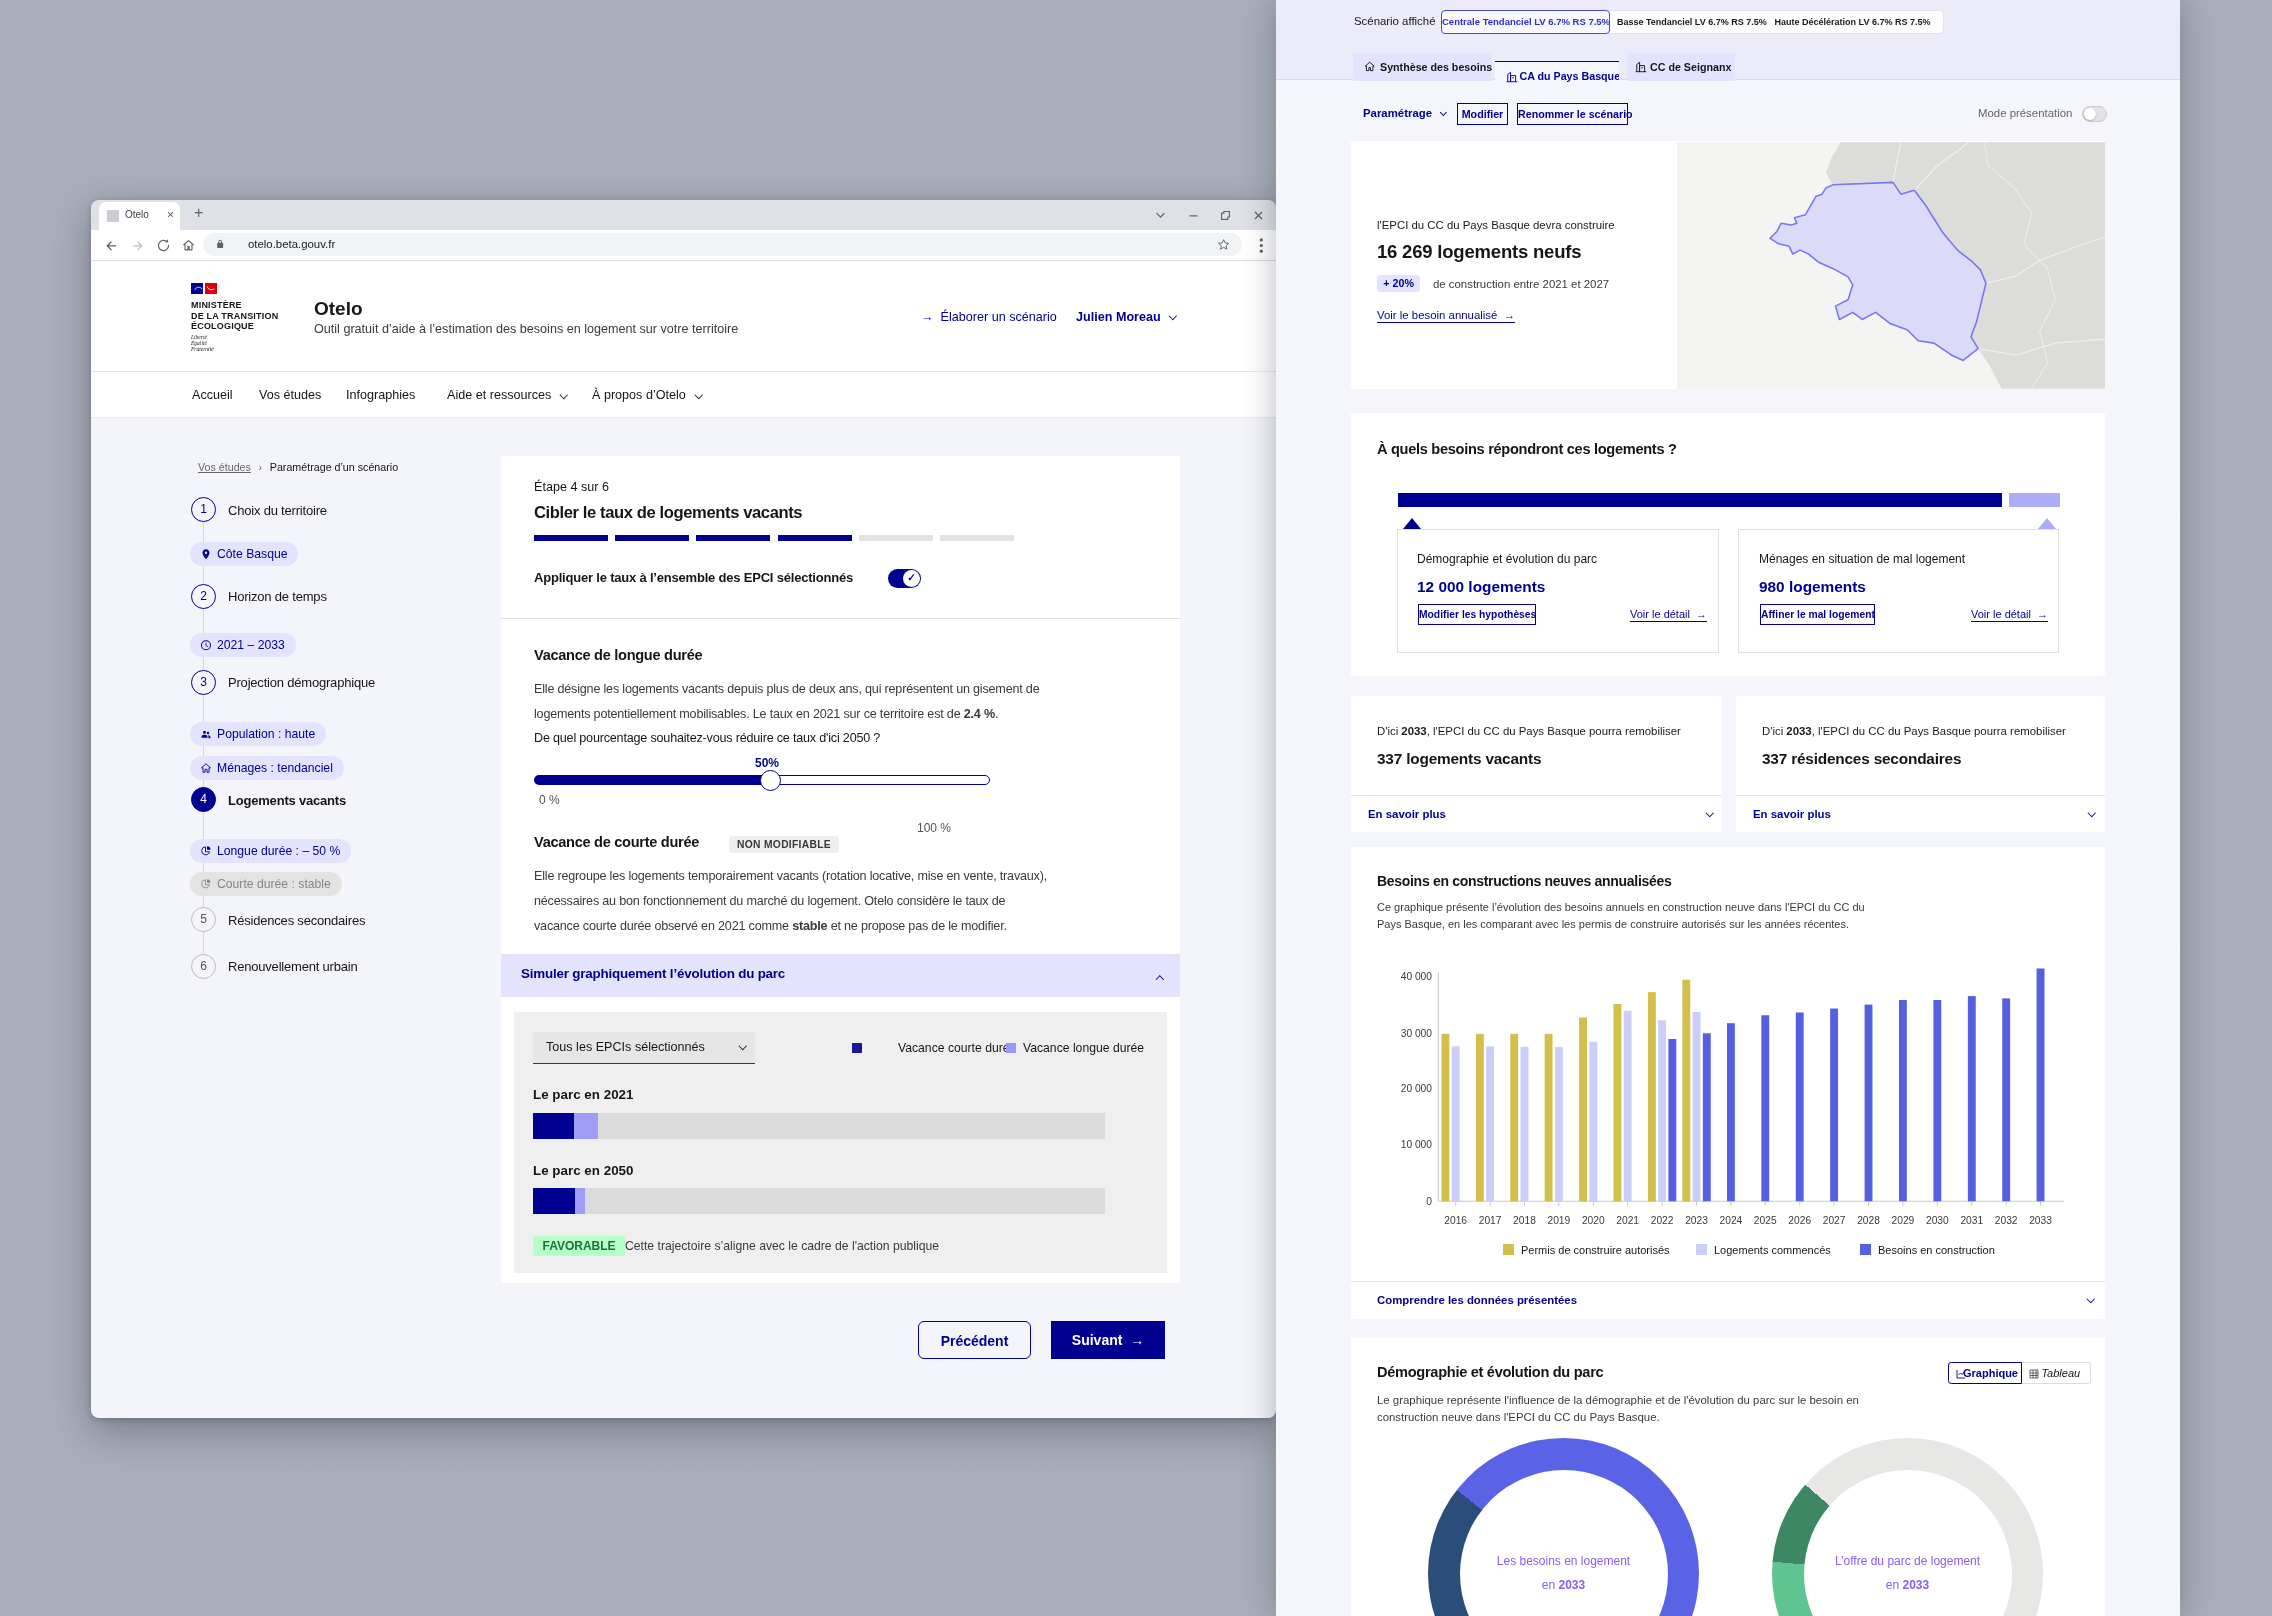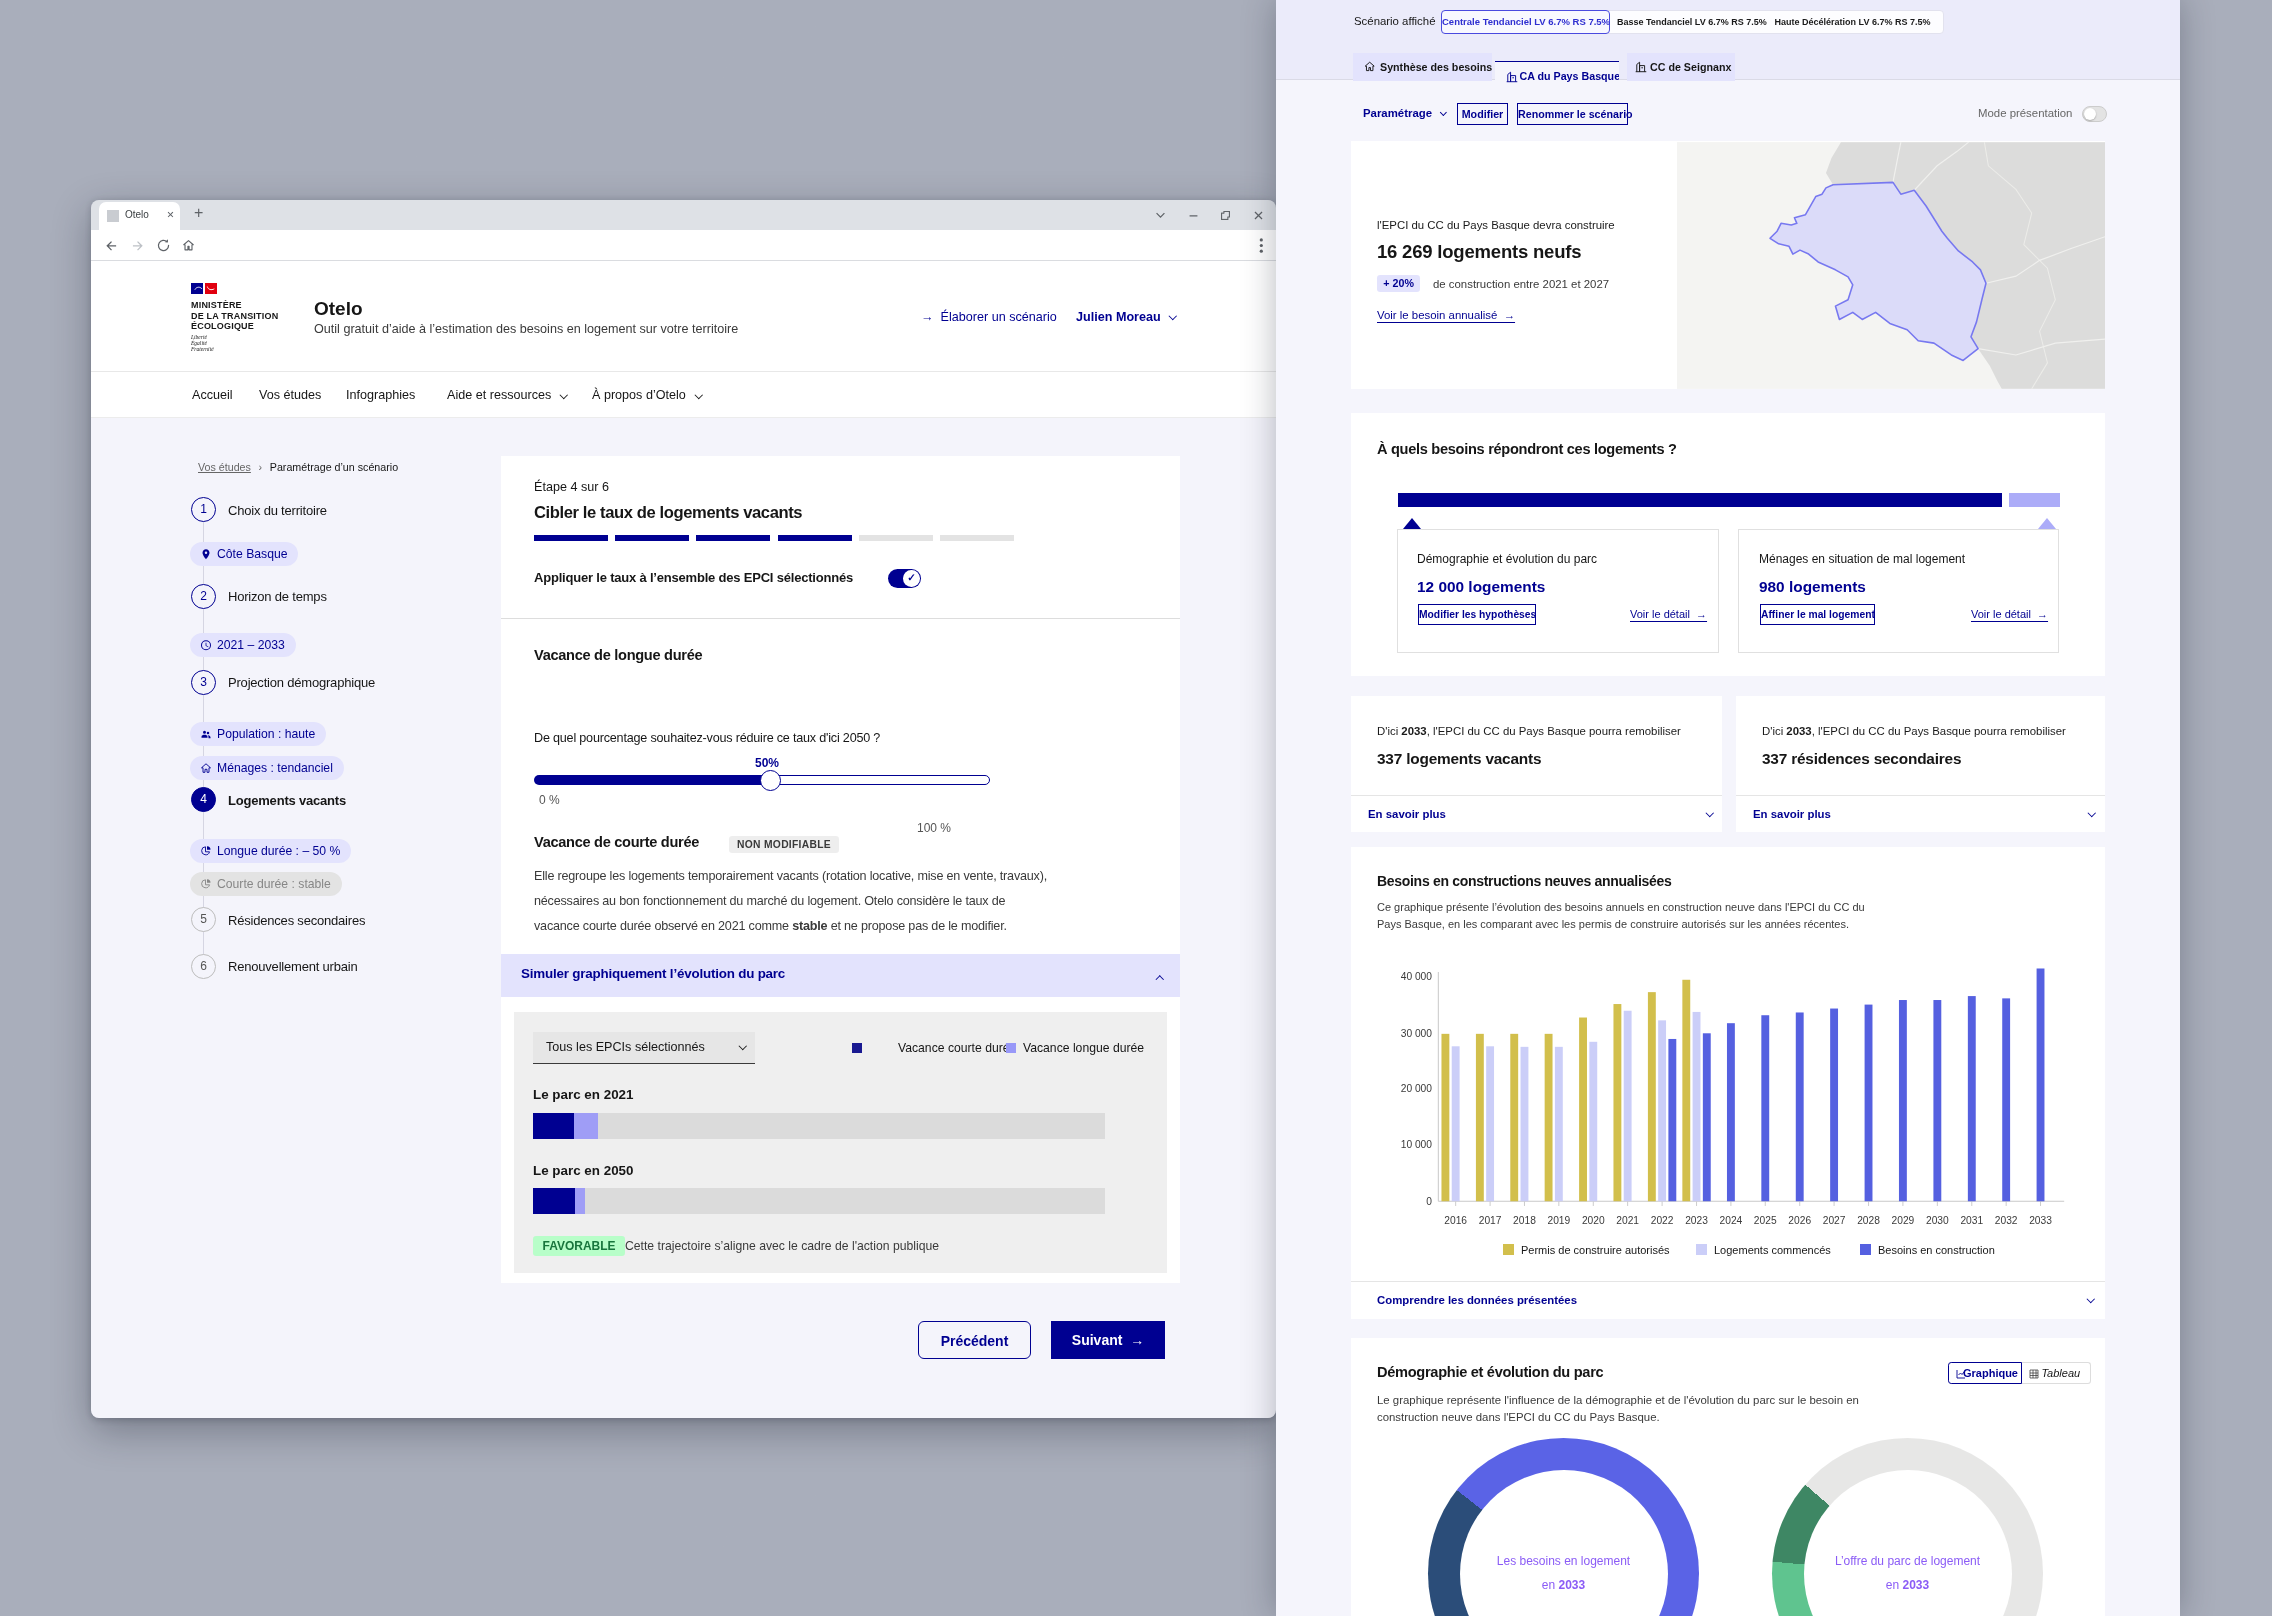--- a/index.html
+++ b/index.html
@@ -127,20 +127,29 @@
     <svg class="tico" style="left:37px;" viewBox="0 0 24 24">
         <path d="M5 11.5h11.1l-4.8-4.8 1.4-1.4 7.2 7.2-7.2 7.2-1.4-1.4 4.8-4.8H5z" fill="#bdc1c6" transform="scale(.83) translate(2.5,2.5)"></path>
       </svg>
     <svg class="tico" style="left:63px;" viewBox="0 0 24 24">
         <path d="M17.6 6.3A8 8 0 1 0 20 12" fill="none" stroke="#5f6368" stroke-width="2" stroke-linecap="round" transform="scale(.8) translate(3,3)"></path>
         <path d="M19 2v5h-5z" fill="#5f6368" transform="scale(.8) translate(3,3)"></path>
       </svg>
     <svg class="tico" style="left:88px;" viewBox="0 0 24 24">
         <path d="M12 4.5l-7.5 6.5h2v8h4.6v-5.5h1.8V19h4.6v-8h2z" fill="none" stroke="#5f6368" stroke-width="1.8" stroke-linejoin="round" transform="scale(.8) translate(3,2.8)"></path>
       </svg>
+    <div id="urlbar">
+      <svg style="position:absolute;left:12px;top:6.3px;" width="10.3" height="10.3" viewBox="0 0 24 24">
+          <path d="M12 2C9.8 2 8 3.8 8 6v3H6.5C5.7 9 5 9.7 5 10.5v9c0 .8.7 1.5 1.5 1.5h11c.8 0 1.5-.7 1.5-1.5v-9c0-.8-.7-1.5-1.5-1.5H16V6c0-2.2-1.8-4-4-4zm0 2c1.1 0 2 .9 2 2v3h-4V6c0-1.1.9-2 2-2z" fill="#5f6368"></path>
+        </svg>
+      <div class="url">otelo.beta.gouv.fr</div>
+      <svg style="position:absolute;right:12px;top:4.7px;" width="13.4" height="13.4" viewBox="0 0 24 24">
+          <path d="M12 3l2.7 5.8 6.3.7-4.7 4.3 1.3 6.2-5.6-3.2L6.4 20l1.3-6.2L3 9.5l6.3-.7z" fill="none" stroke="#5f6368" stroke-width="1.7"></path>
+        </svg>
+    </div>
     <svg style="position:absolute; left:1164px; top:8px;" width="12.6" height="15" viewBox="0 0 4 16">
         <circle cx="2" cy="2" r="1.7" fill="#5f6368"></circle>
         <circle cx="2" cy="8" r="1.7" fill="#5f6368"></circle>
         <circle cx="2" cy="14" r="1.7" fill="#5f6368"></circle>
       </svg>
   </div>
 
   <div id="page"></div>
   <div id="hdr"></div>
   <div id="nav"></div>
@@ -214,20 +223,21 @@
   <div class="seg" style="left:687px;"></div>
   <div class="seg g" style="left:768px;"></div>
   <div class="seg g" style="left:849px;"></div>
   <div class="abs" style="left:443px; top:370px; font-size:13px; color:#161616; font-weight:bold; letter-spacing:-0.2px;">Appliquer le taux à l’ensemble des EPCI sélectionnés</div>
   <div id="toggle">
       <div class="knob">✓</div>
     </div>
   <div class="abs" style="left:410px; top:418px; width:679px; height:0.8px; background:#ddd;"></div>
 
   <div class="h2c" style="top:447px;">Vacance de longue durée</div>
+  <div class="parc" style="top:477px;">Elle désigne les logements vacants depuis plus de deux ans, qui représentent un gisement de<br>logements potentiellement mobilisables. Le taux en 2021 sur ce territoire est de <b>2.4&nbsp;%</b>.</div>
   <div class="abs" style="left:443px; top:531px; font-size:12.6px; color:#161616; letter-spacing:-0.2px;">De quel pourcentage souhaitez-vous réduire ce taux d'ici 2050 ?</div>
   <div class="abs navy" style="left:664px; top:556px; font-size:12px; font-weight:bold;">50%</div>
   <div id="slider-fill"></div>
     <div id="slider-rest"></div>
     <div id="thumb"></div>
   <div class="abs" style="left:448px; top:593px; font-size:12px; color:#555;">0 %</div>
   <div class="abs" style="left:826px; top:593px; font-size:12px; color:#555;margin-top:28px;">100 %</div>
 
   <div class="h2c" style="top:634px;">Vacance de courte durée</div>
   <div class="badge" style="left:638px; top:636px; padding:3.2px 8px;">NON MODIFIABLE</div>

